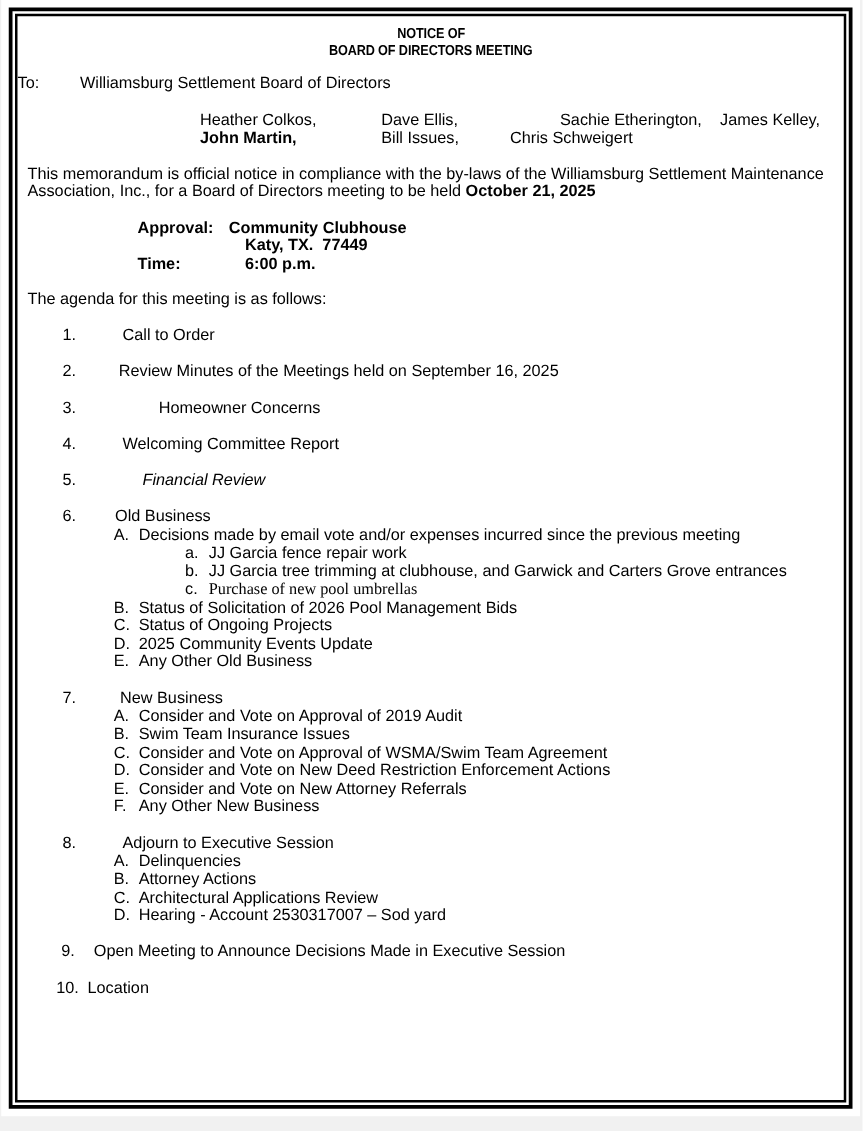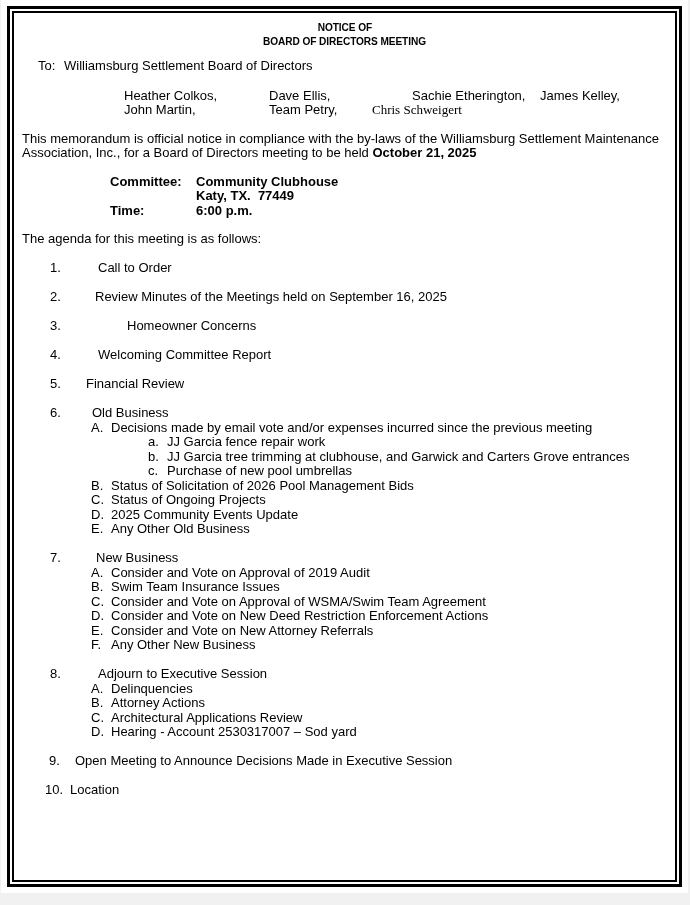--- a/index.html
+++ b/index.html
@@ -16,62 +16,62 @@
   .outer-border{border:3px solid #000;height:100%;box-sizing:border-box;padding:2px;}
   .inner-border{border:2px solid #000;height:100%;box-sizing:border-box;position:relative;overflow:hidden;}
   .content{font-size:13px;line-height:14.5px;}
   .ln{position:relative;height:14.5px;line-height:14.5px;white-space:pre;}
   .abs{position:absolute;top:0;}
   .b{font-weight:bold;}
   .doc-header{margin-top:7px;text-align:center;font-weight:bold;font-size:11.5px;}
   .h-line{height:14px;line-height:14px;}
   .condensed{display:inline-block;transform:scaleX(0.88);transform-origin:center;letter-spacing:-0.1px;}
   .to-line{margin-top:11px;}
-  .recipients{margin-top:15px;}
+  .recipients{margin-top:15px;padding-left:36px;}
   .memo{margin-top:14px;}
   .details{margin-top:14px;}
   .agenda-intro{margin-top:14px;}
   .agenda-item{margin-top:14.5px;}
 </style>
 </head>
 <body>
 
 <div class="page">
   <div class="outer-border">
     <div class="inner-border">
       <div class="content">
 
         <div class="doc-header">
           <div class="h-line"><span class="condensed">NOTICE OF</span></div>
           <div class="h-line"><span class="condensed">BOARD OF DIRECTORS MEETING</span></div>
         </div>
 
         <div class="ln to-line">
-          <span class="abs" style="left:24px">To:</span>
+          <span class="abs" style="left:0">To:</span>
           <span class="abs" style="left:50px">Williamsburg Settlement Board of Directors</span>
         </div>
 
         <div class="recipients" id="recipients">
             <div class="ln"><span class="abs" style="left: 110px;">Heather Colkos,</span><span class="abs" style="left: 255px;">Dave Ellis,</span><span class="abs" style="left: 398px;">Sachie Etherington,</span><span class="abs" style="left: 526px;">James Kelley,</span></div>
-            <div class="ln"><span class="abs" style="left: 110px;">John Martin,</span><span class="abs" style="left: 255px;">Team Petry,</span><span class="abs" style="left: 358px; font-family: Liberation Serif, serif;">Chris Schweigert</span></div>
+            <div class="ln"><span class="abs" style="left: 110px; font-weight: bold;">John Martin,</span><span class="abs" style="left: 255px;">Bill Issues,</span><span class="abs" style="left: 358px;">Chris Schweigert</span></div>
           </div>
 
         <div class="memo">
           <div class="ln">
             <span class="abs" style="left:8px">This memorandum is official notice in compliance with the by-laws of the Williamsburg Settlement Maintenance</span>
           </div>
           <div class="ln">
             <span class="abs" style="left:8px"><span>Association, Inc., for a Board of Directors meeting to be held </span><b>October 21, 2025</b></span>
           </div>
         </div>
 
         <div class="details">
           <div class="ln">
-            <span class="abs b" style="left:96px">Committee:</span>
-            <span class="abs b" style="left:182px">Community Clubhouse</span>
+            <span class="abs b" style="left:96px">Approval:</span>
+            <span class="abs b" style="left:169px">Community Clubhouse</span>
           </div>
           <div class="ln">
             <span class="abs b" style="left:182px">Katy, TX.  77449</span>
           </div>
           <div class="ln">
             <span class="abs b" style="left:96px">Time:</span>
             <span class="abs b" style="left:182px">6:00 p.m.</span>
           </div>
         </div>
 
@@ -86,28 +86,28 @@
             <div class="agenda-item">
               <div class="ln"><span class="abs" style="left: 36px;">2.</span><span class="abs" style="left: 81px;">Review Minutes of the Meetings held on September 16, 2025</span></div>
             </div>
             <div class="agenda-item">
               <div class="ln"><span class="abs" style="left: 36px;">3.</span><span class="abs" style="left: 81px; margin-left: 32px;">Homeowner Concerns</span></div>
             </div>
             <div class="agenda-item">
               <div class="ln"><span class="abs" style="left: 36px;">4.</span><span class="abs" style="left: 84px;">Welcoming Committee Report</span></div>
             </div>
             <div class="agenda-item">
-              <div class="ln"><span class="abs" style="left: 36px;">5.</span><span class="abs" style="left: 72px;">Financial Review</span></div>
+              <div class="ln"><span class="abs" style="left: 36px;">5.</span><span class="abs" style="left: 100px; font-style: italic;">Financial Review</span></div>
             </div>
             <div class="agenda-item">
               <div class="ln"><span class="abs" style="left: 36px;">6.</span><span class="abs" style="left: 78px;">Old Business</span></div>
               <div class="ln"><span class="abs" style="left: 77px;">A.</span><span class="abs" style="left: 97px;">Decisions made by email vote and/or expenses incurred since the previous meeting</span></div>
               <div class="ln"><span class="abs" style="left: 134px;">a.</span><span class="abs" style="left: 153px;">JJ Garcia fence repair work</span></div>
               <div class="ln"><span class="abs" style="left: 134px;">b.</span><span class="abs" style="left: 153px;">JJ Garcia tree trimming at clubhouse, and Garwick and Carters Grove entrances</span></div>
-              <div class="ln"><span class="abs" style="left: 134px;">c.</span><span class="abs" style="left: 153px;">Purchase of new pool umbrellas</span></div>
+              <div class="ln"><span class="abs" style="left: 134px;">c.</span><span class="abs" style="left: 153px; font-family: Liberation Serif, serif;">Purchase of new pool umbrellas</span></div>
               <div class="ln"><span class="abs" style="left: 77px;">B.</span><span class="abs" style="left: 97px;">Status of Solicitation of 2026 Pool Management Bids</span></div>
               <div class="ln"><span class="abs" style="left: 77px;">C.</span><span class="abs" style="left: 97px;">Status of Ongoing Projects</span></div>
               <div class="ln"><span class="abs" style="left: 77px;">D.</span><span class="abs" style="left: 97px;">2025 Community Events Update</span></div>
               <div class="ln"><span class="abs" style="left: 77px;">E.</span><span class="abs" style="left: 97px;">Any Other Old Business</span></div>
             </div>
             <div class="agenda-item">
               <div class="ln"><span class="abs" style="left: 36px;">7.</span><span class="abs" style="left: 82px; text-align: right;">New Business</span></div>
               <div class="ln"><span class="abs" style="left: 77px;">A.</span><span class="abs" style="left: 97px;">Consider and Vote on Approval of 2019 Audit</span></div>
               <div class="ln"><span class="abs" style="left: 77px;">B.</span><span class="abs" style="left: 97px;">Swim Team Insurance Issues</span></div>
               <div class="ln"><span class="abs" style="left: 77px;">C.</span><span class="abs" style="left: 97px;">Consider and Vote on Approval of WSMA/Swim Team Agreement</span></div>

